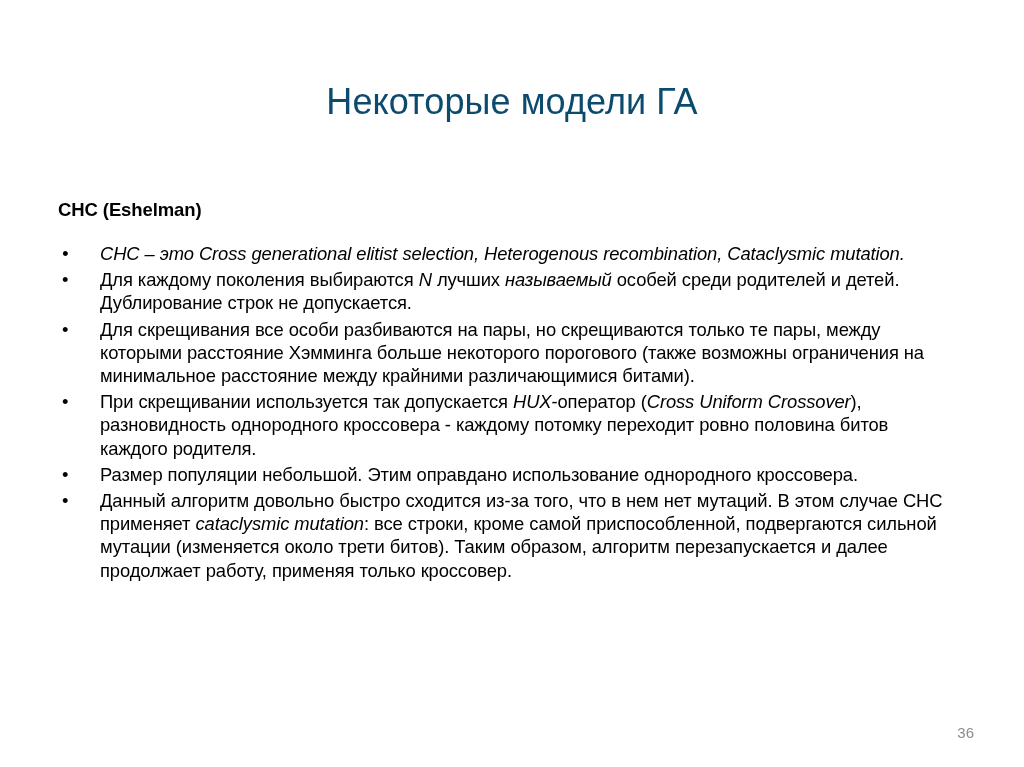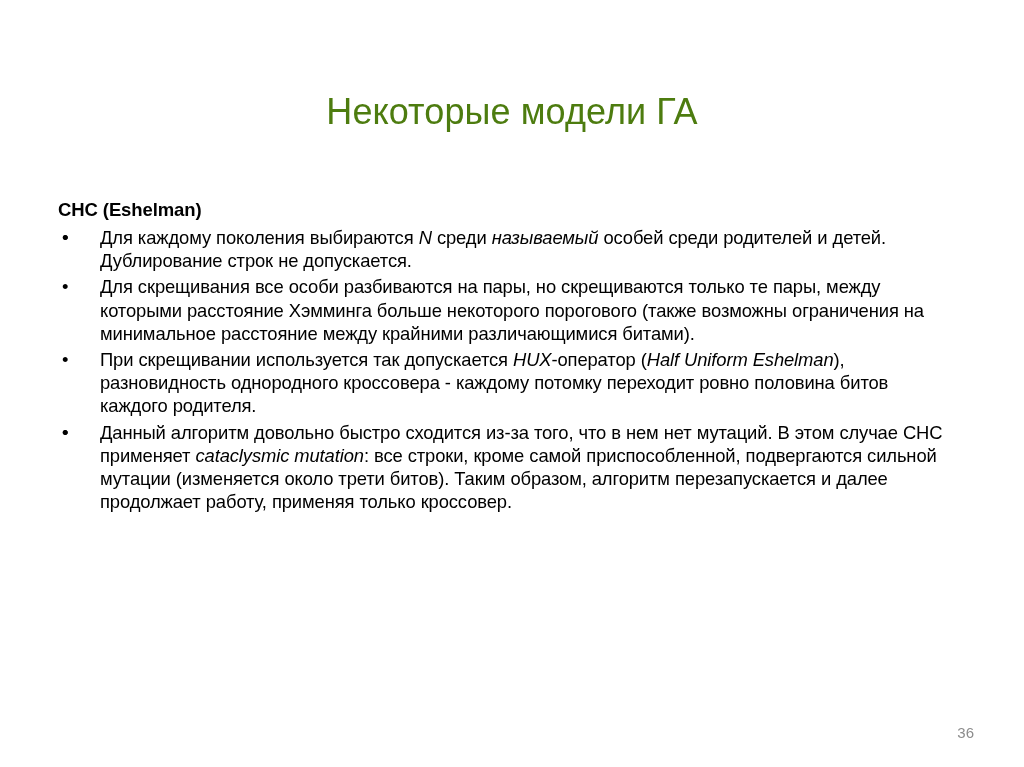--- a/index.html
+++ b/index.html
@@ -20,45 +20,45 @@
     position: relative;
     width: 1024px;
     height: 767px;
     background: #ffffff;
     box-sizing: border-box;
   }
 
   
   .slide-title {
     position: absolute;
-    top: 66px;
+    top: 56px;
     left: 60px;
     right: 60px;
     text-align: center;
     font-size: 36px;
     line-height: 44px;
     font-weight: 400;
-    color: #4d7c0f;
+    color: #0c4a6e;
     letter-spacing: 0.1px;
   }
 
   
   .body-area {
     position: absolute;
     top: 198px;
     left: 56px;
     width: 900px;
   }
 
   .subhead {
     font-size: 18.5px;
     line-height: 24px;
     font-weight: bold;
     color: #000000;
-    margin: 0 0 4px 2px;
+    margin: 0 0 20px 2px;
     letter-spacing: -0.1px;
   }
 
   ul.bullets {
     list-style: none;
     margin: 0;
     padding: 0;
   }
 
   ul.bullets > li {
@@ -104,25 +104,25 @@
 
 <div class="slide">
 
   <h1 class="slide-title">Некоторые модели ГА</h1>
 
   <div class="body-area">
 
     <div class="subhead">CHC (Eshelman)</div>
 
     <ul class="bullets">
-        <li class="li-italic"><span class="bullet-mark">•</span></li>
-        <li><span class="bullet-mark">•</span><span><span>Для каждому поколения выбираются </span><span class="ital">N</span><span> среди </span><span class="ital">называемый</span><span> особей среди родителей и детей. Дублирование строк не допускается.</span></span></li>
+        <li class="li-italic"><span class="bullet-mark">•</span><span><span>CHC – </span><span>это </span><span>Cross generational elitist selection, Heterogenous recombination, Cataclysmic mutation.</span></span></li>
+        <li><span class="bullet-mark">•</span><span><span>Для каждому поколения выбираются </span><span class="ital">N</span><span> лучших </span><span class="ital">называемый</span><span> особей среди родителей и детей. Дублирование строк не допускается.</span></span></li>
         <li><span class="bullet-mark">•</span><span><span>Для скрещивания все особи разбиваются на пары, но скрещиваются только те пары, между которыми расстояние Хэмминга больше некоторого порогового (также возможны ограничения на минимальное расстояние между крайними различающимися битами).</span></span></li>
-        <li><span class="bullet-mark">•</span><span><span>При скрещивании используется так допускается </span><span class="ital">HUX</span><span>-оператор (</span><span class="ital">Half Uniform Eshelman</span><span>), разновидность однородного кроссовера - каждому потомку переходит ровно половина битов каждого родителя.</span></span></li>
-        <li><span class="bullet-mark">•</span></li>
+        <li><span class="bullet-mark">•</span><span><span>При скрещивании используется так допускается </span><span class="ital">HUX</span><span>-оператор (</span><span class="ital">Cross Uniform Crossover</span><span>), разновидность однородного кроссовера - каждому потомку переходит ровно половина битов каждого родителя.</span></span></li>
+        <li><span class="bullet-mark">•</span><span><span>Размер популяции небольшой. Этим оправдано использование однородного кроссовера.</span></span></li>
         <li><span class="bullet-mark">•</span><span><span>Данный алгоритм довольно быстро сходится из-за того, что в нем нет мутаций. В этом случае CHC применяет </span><span class="ital">cataclysmic mutation</span><span>: все строки, кроме самой приспособленной, подвергаются сильной мутации (изменяется около трети битов). Таким образом, алгоритм перезапускается и далее продолжает работу, применяя только кроссовер.</span></span></li>
       </ul>
 
   </div>
 
   <div class="page-number">36</div>
 
 </div>
 
 </body></html>

